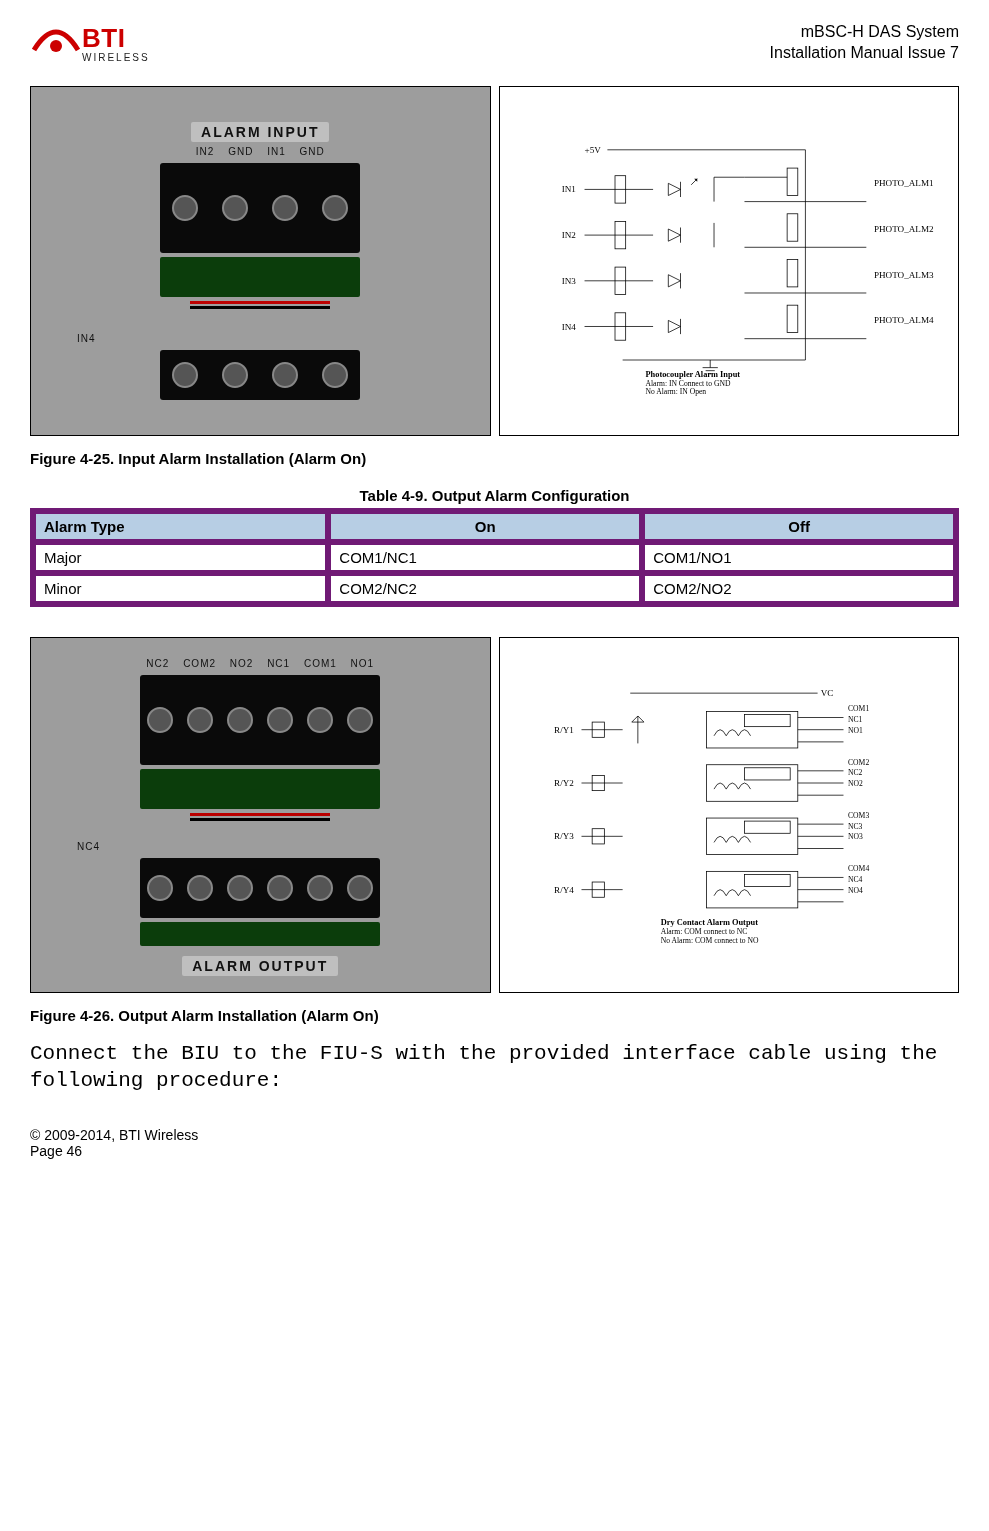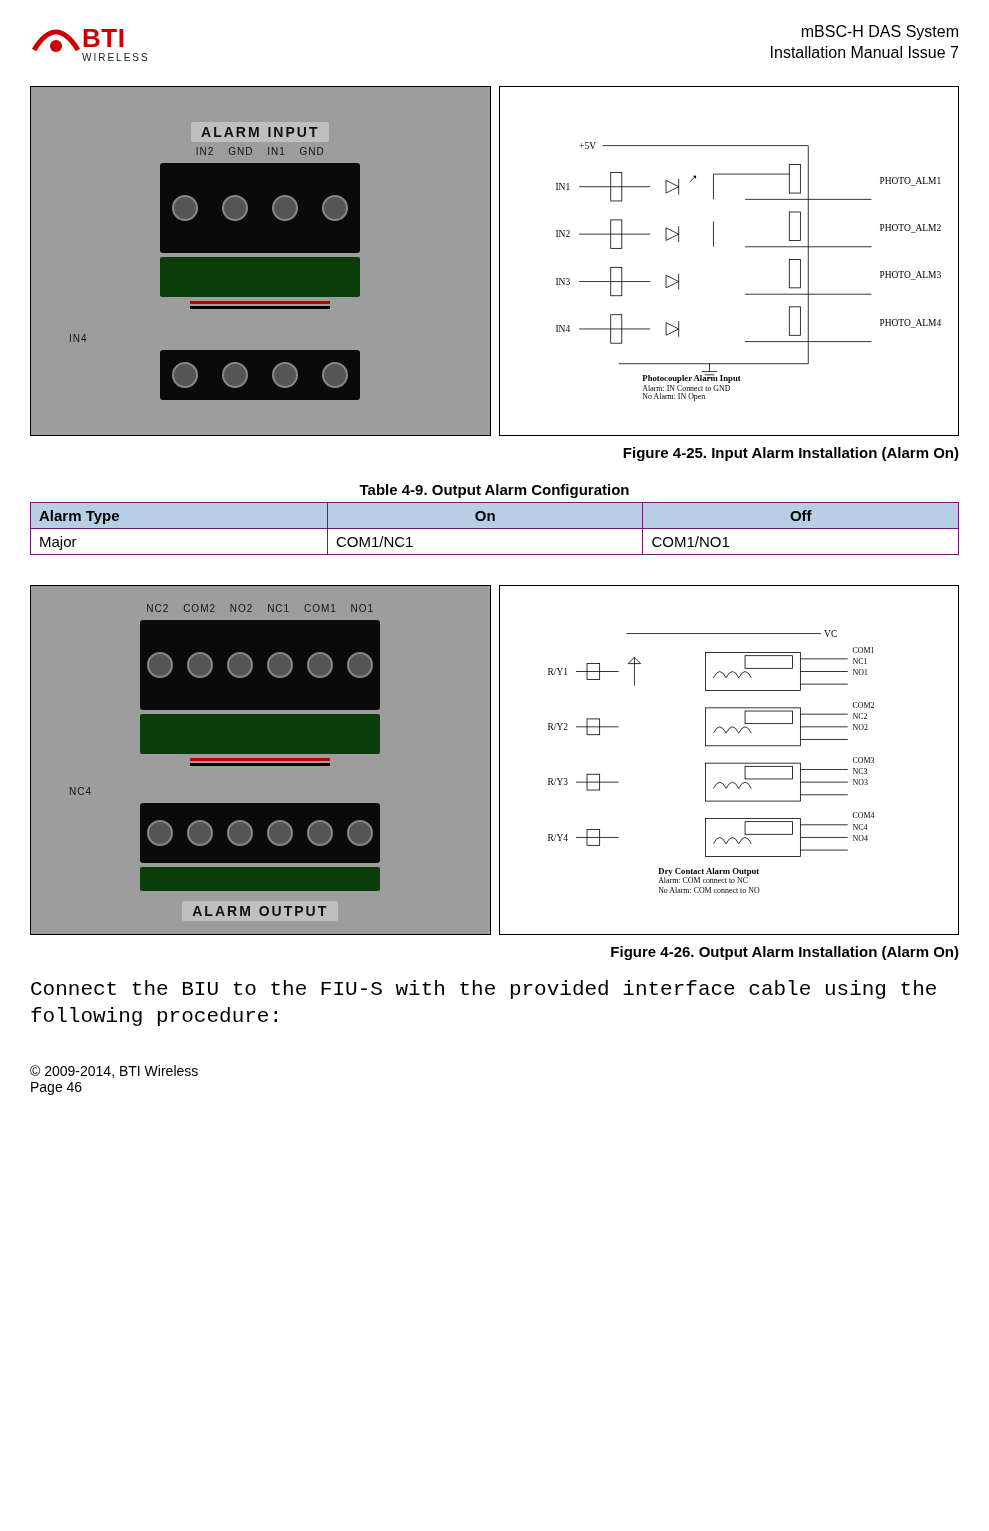--- a/index.html
+++ b/index.html
@@ -36,21 +36,21 @@
     justify-content: space-between;
     margin-top: 6px;
   }
   .figbox {
     border: 1px solid #000;
     flex: 1;
     display: flex;
     flex-direction: column;
     align-items: center;
     justify-content: center;
-    padding: 8px;
+    padding: 16px;
     box-sizing: border-box;
     min-height: 350px;
     background: #fff;
   }
   .figbox.photo {
     background: #9d9d9d;
     color: #fff;
     position: relative;
     overflow: hidden;
   }
@@ -77,29 +77,29 @@
     margin-top: 6px;
     display: flex;
     justify-content: space-around;
     align-items: center;
     border-radius: 3px;
   }
   .screw { width: 22px; height: 22px; border-radius: 50%; background: #555; border: 2px solid #888; }
   .pcb { background: #0b3d0b; width: 200px; height: 40px; margin-top: 4px; border-radius: 2px; }
   .wire-red { height: 3px; background: #b00; width: 140px; margin-top: 4px; }
   .wire-blk { height: 3px; background: #000; width: 140px; margin-top: 2px; }
-  .caption { font-weight: bold; text-align: right; margin: 8px 0 16px 0; font-size: 15px; }
+  .caption { font-weight: bold; text-align: left; margin: 14px 0 16px 0; font-size: 15px; }
   .caption2 { font-weight: bold; text-align: center; margin: 20px 0 4px 0; font-size: 15px; }
   table.data {
     border-collapse: collapse;
     width: 100%;
     font-size: 15px;
   }
   table.data th, table.data td {
-    border: 1px solid #701a75;
+    border: 6px solid #701a75;
     padding: 4px 8px;
     text-align: left;
   }
   table.data th {
     background: #b7cee4;
     font-weight: bold;
   }
   table.data th:first-child { text-align: left; }
   table.data th:nth-child(2), table.data th:nth-child(3) { text-align: center; }
   .section-heading {
@@ -243,20 +243,25 @@
     <tbody>
         <tr>
       <th style="width:32%">Alarm Type</th>
       <th style="width:34%">On</th>
       <th style="width:34%">Off</th>
     </tr>
     <tr>
       <td>Major</td>
       <td>COM1/NC1</td>
       <td>COM1/NO1</td>
+    </tr>
+    <tr>
+      <td>Minor</td>
+      <td>COM2/NC2</td>
+      <td>COM2/NO2</td>
     </tr>
   </tbody>
     </table>
 
   <div style="height:24px"></div>
 
   <div class="figrow">
     <div class="figbox photo">
       <div class="plate-labels">NC2 COM2 NO2   NC1 COM1 NO1</div>
       <div class="terminal-block" style="width:240px">

